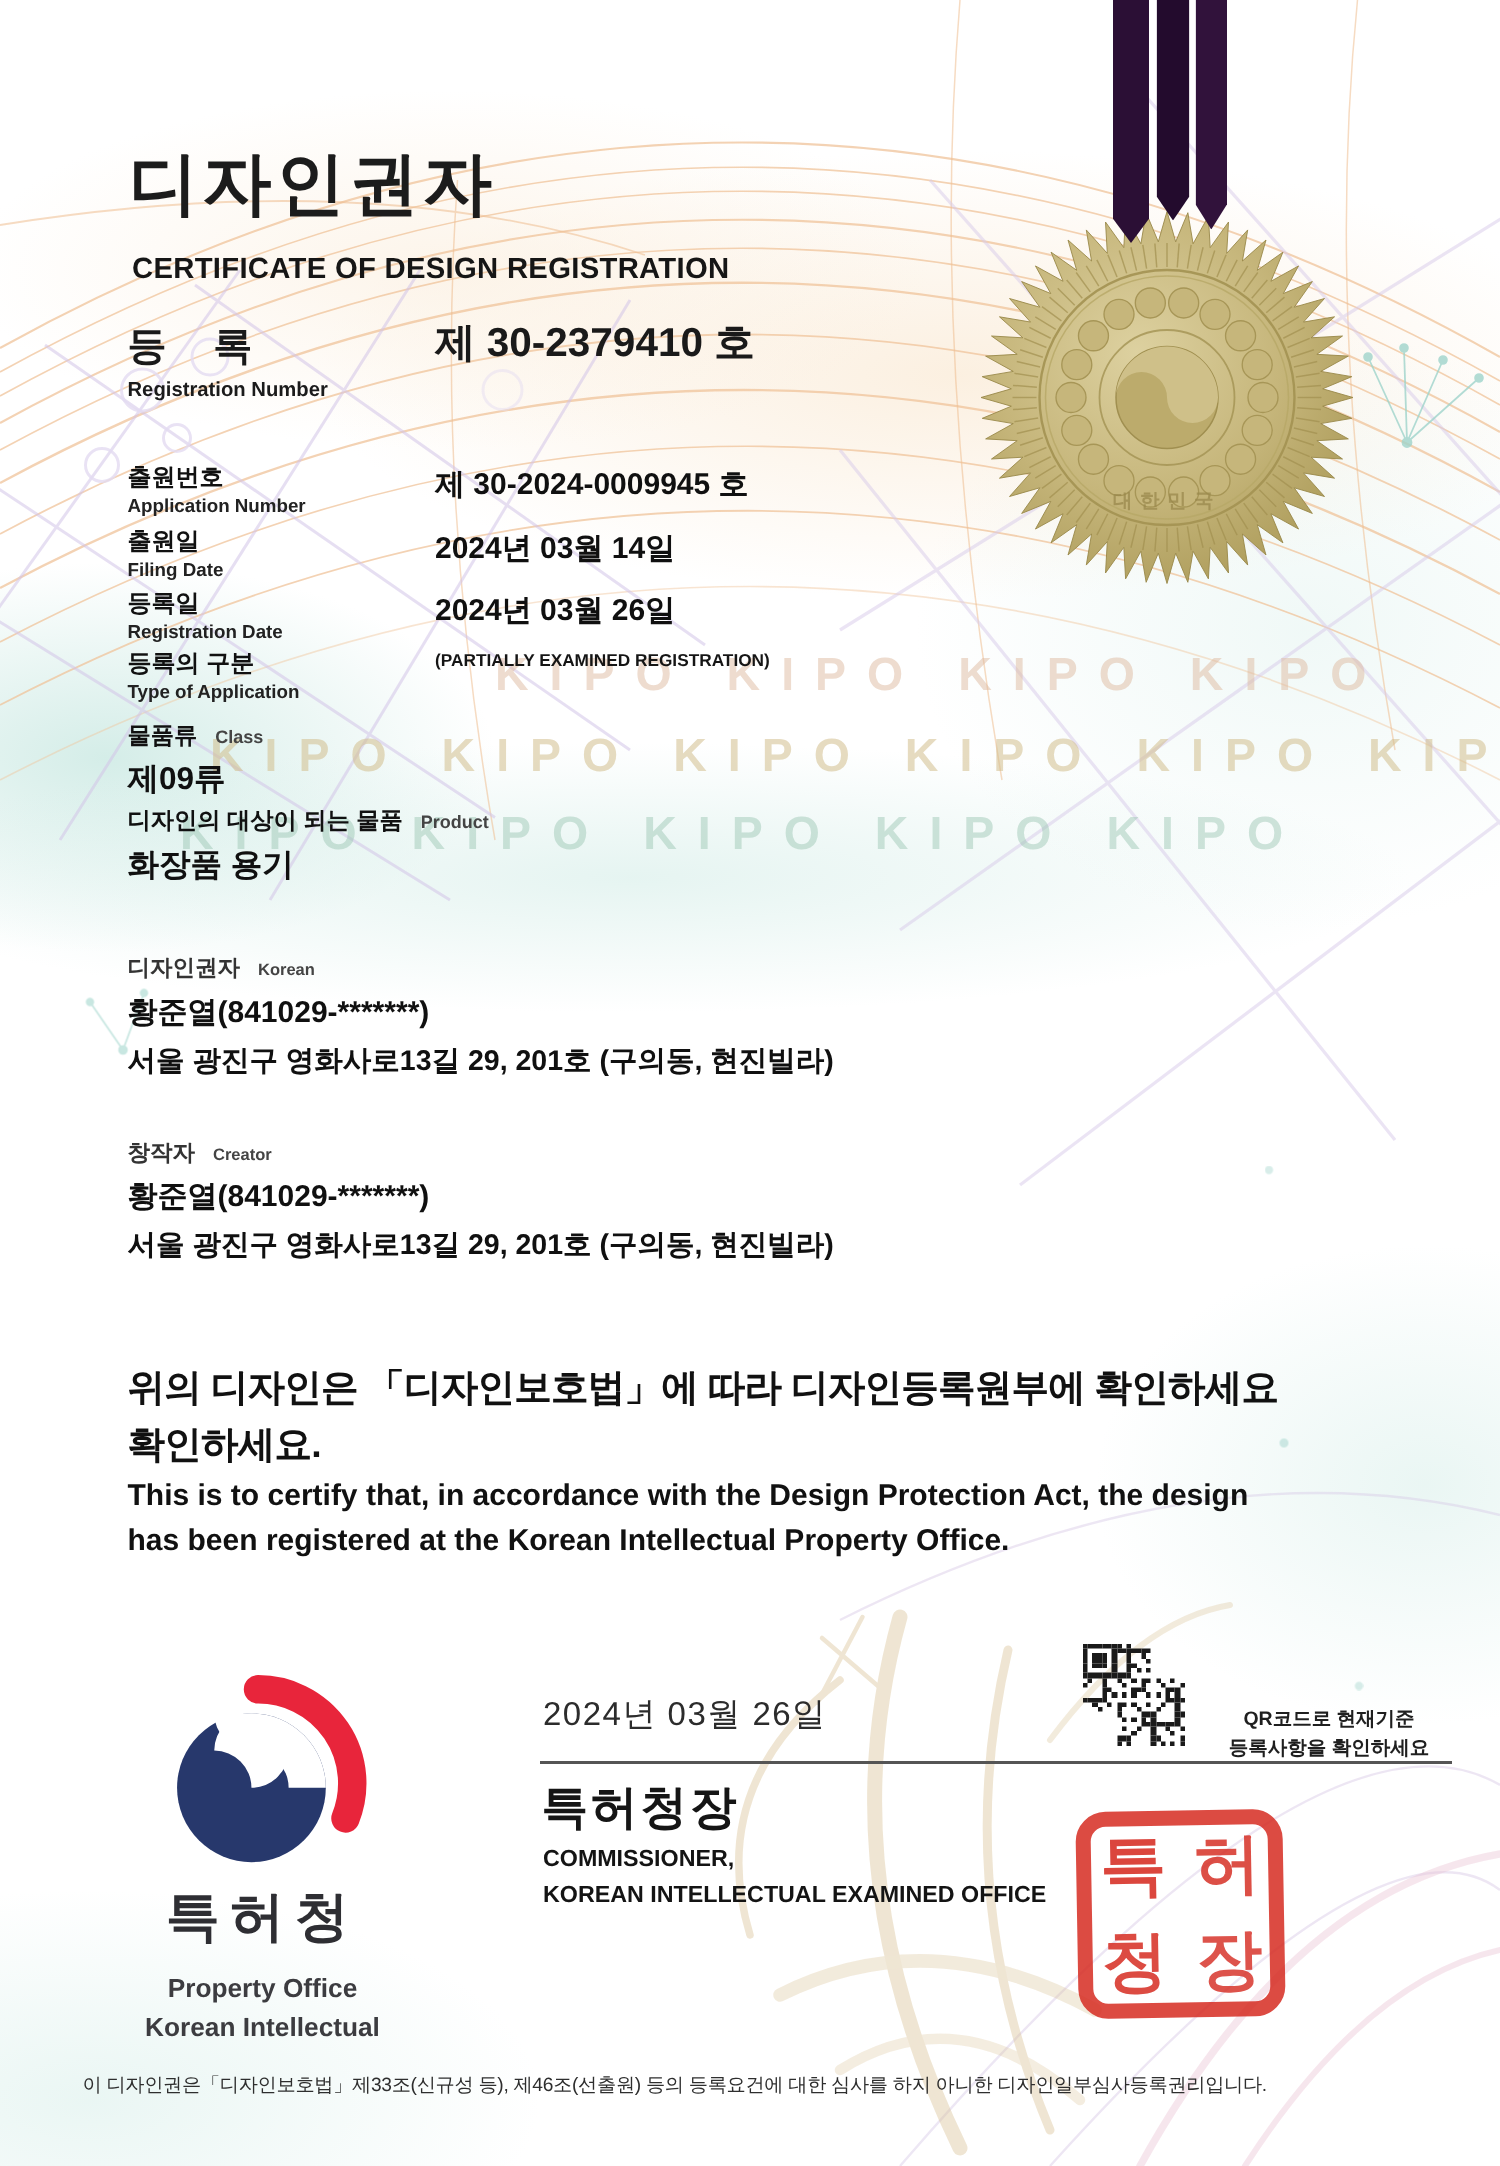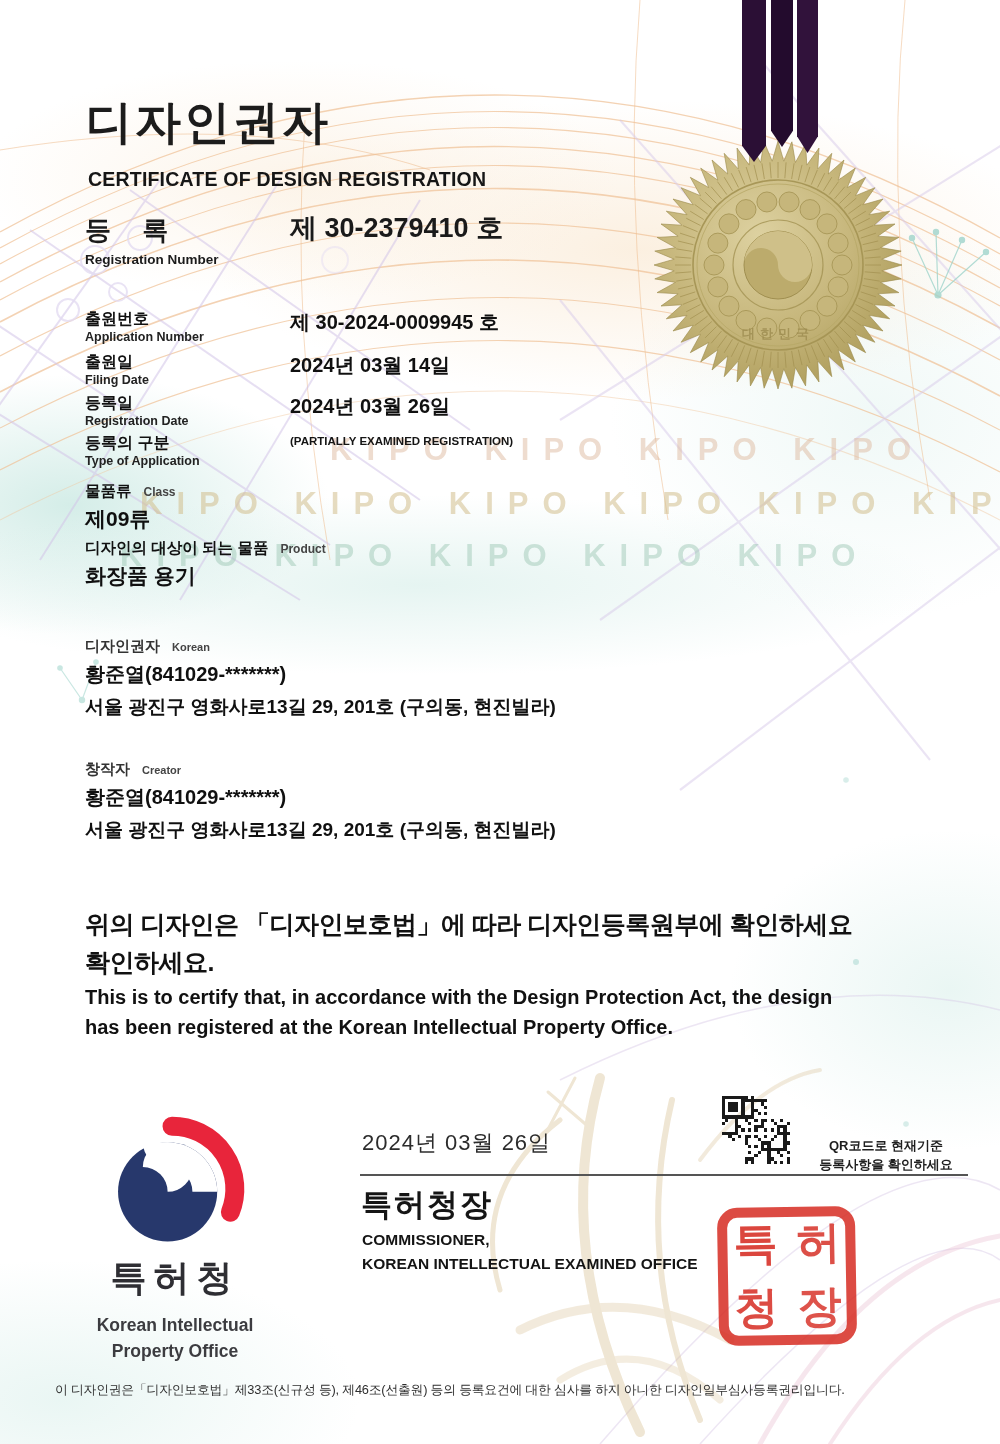--- a/index.html
+++ b/index.html
@@ -818,22 +818,22 @@
 </div>
 
 <svg class="abs z4 logo-svg" width="148" height="140" viewBox="0 0 100 96">
   <path d="M50 7 A43 43 0 0 1 90 66" stroke="#e8253b" stroke-width="13" fill="none" stroke-linecap="round"></path>
   <circle cx="47" cy="52" r="34" fill="#27386c"></circle>
   <path d="M47 18 A34 34 0 0 1 81 52 L64 52 A17 17 0 0 0 47 35 A17 17 0 0 1 30 18 Z" fill="#ffffff"></path>
   <path d="M47 18 A17 17 0 0 1 47 52 A17 17 0 0 0 30 35 A17 17 0 0 1 47 18 Z" fill="#ffffff"></path>
 </svg>
 <div class="abs z4 logo-ko">특허청</div>
 <div class="abs z4 logo-en">
+  <div>Property Office</div>
   <div>Korean Intellectual</div>
-  <div>Property Office</div>
 </div>
 
 <svg class="abs z5 stamp" width="142" height="140" viewBox="0 0 142 140">
   <g transform="rotate(-1 71 70)">
     <rect x="7" y="6" width="128" height="128" rx="15" fill="none" stroke="#d5281e" stroke-width="10" opacity=".9"></rect>
     <text x="40" y="52" text-anchor="middle" font-size="44" font-weight="bold" fill="#d5281e" opacity=".92">특</text>
     <text x="103" y="52" text-anchor="middle" font-size="44" font-weight="bold" fill="#d5281e" opacity=".88">허</text>
     <text x="40" y="116" text-anchor="middle" font-size="44" font-weight="bold" fill="#d5281e" opacity=".9">청</text>
     <text x="103" y="116" text-anchor="middle" font-size="44" font-weight="bold" fill="#d5281e" opacity=".86">장</text>
   </g>

